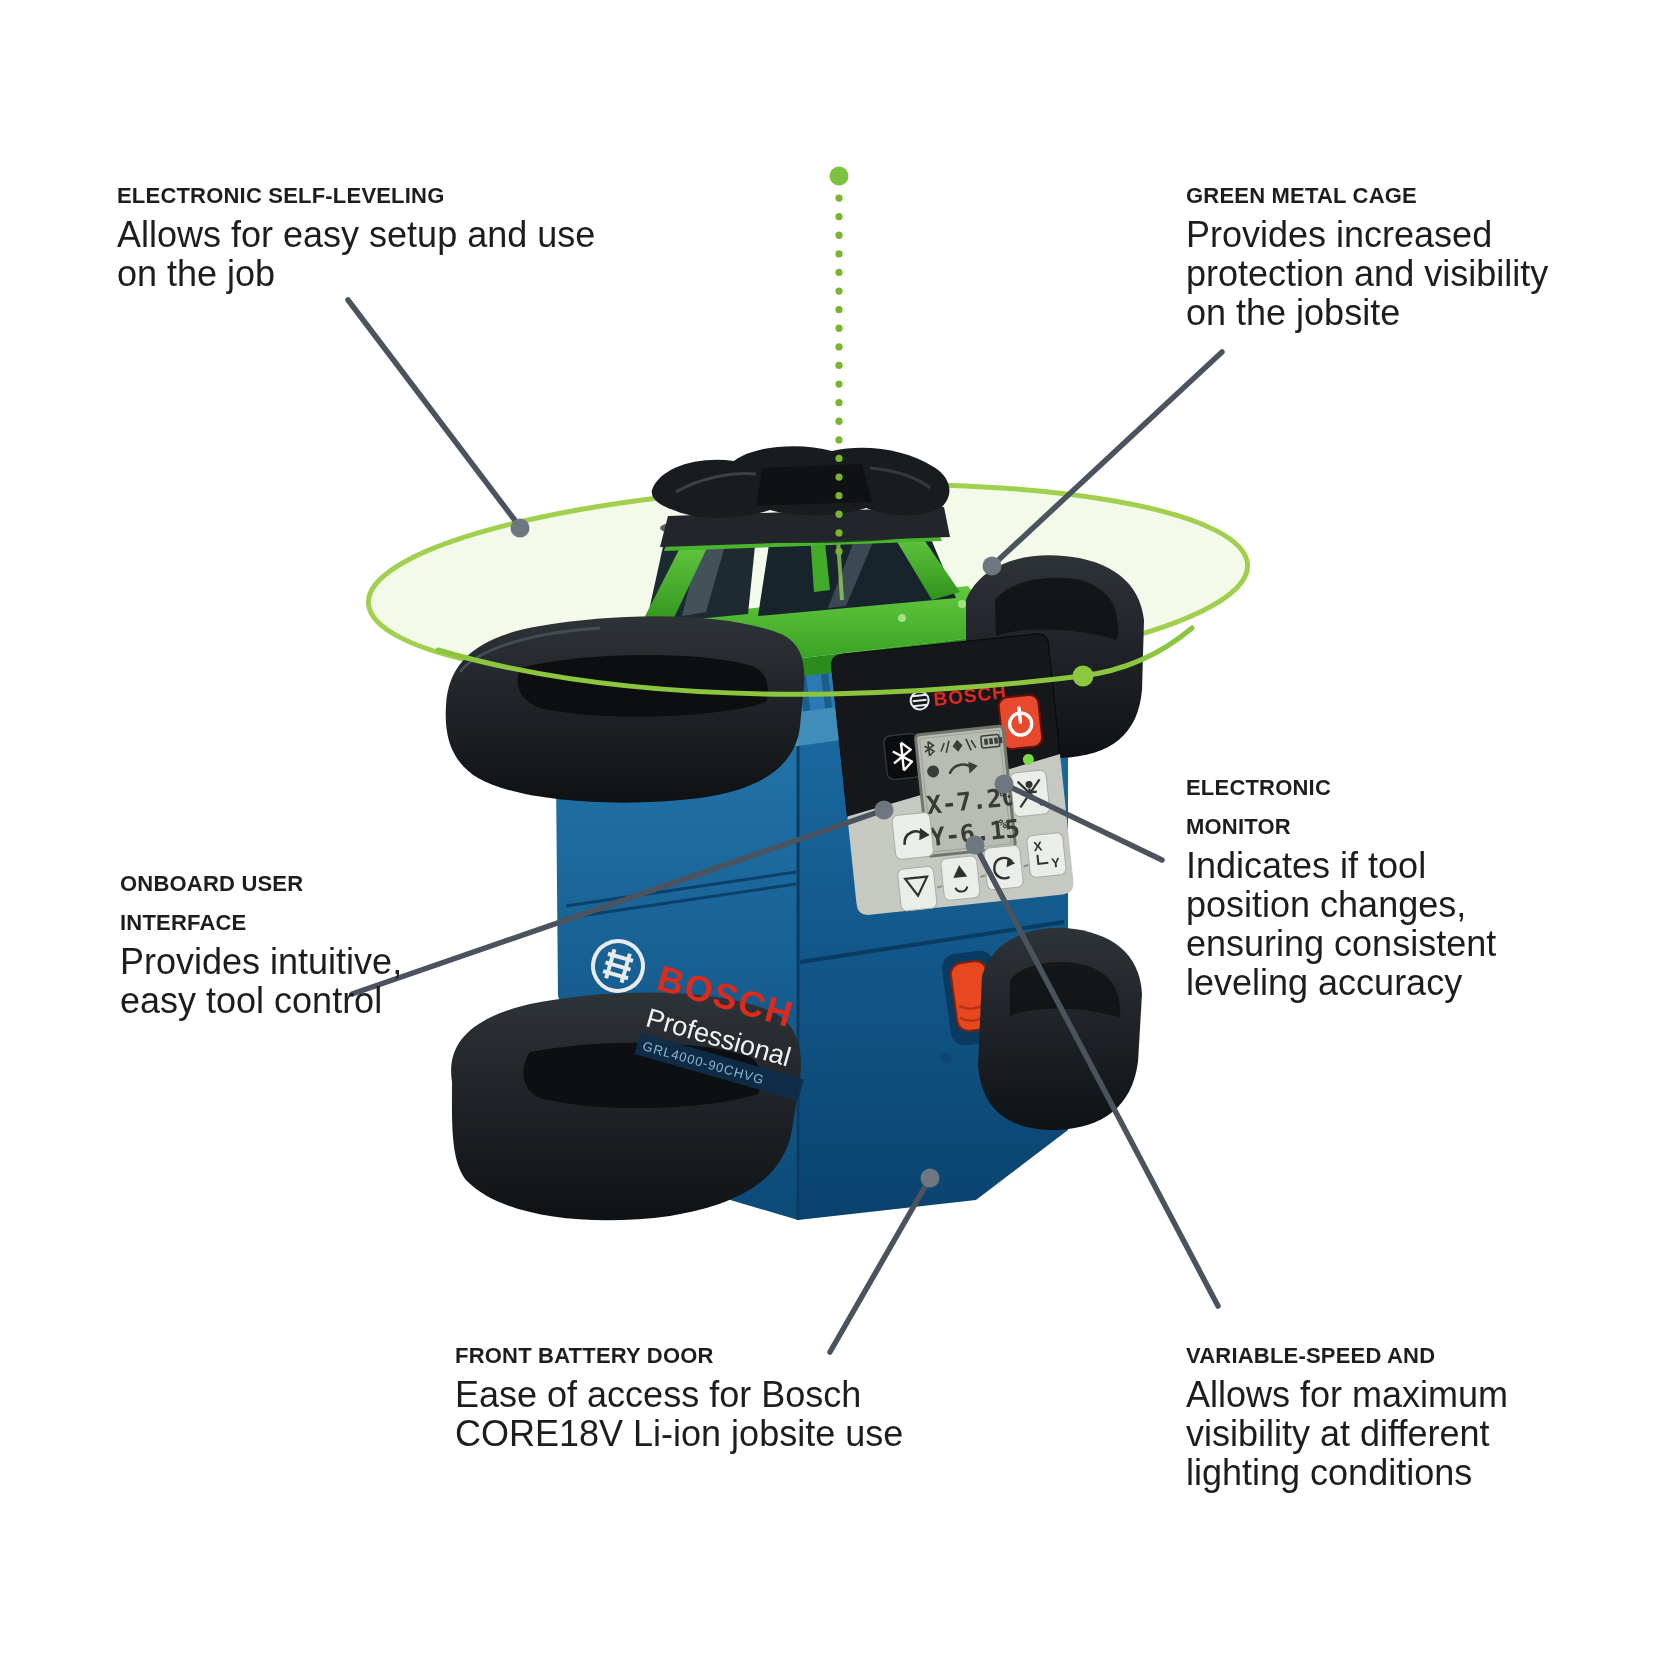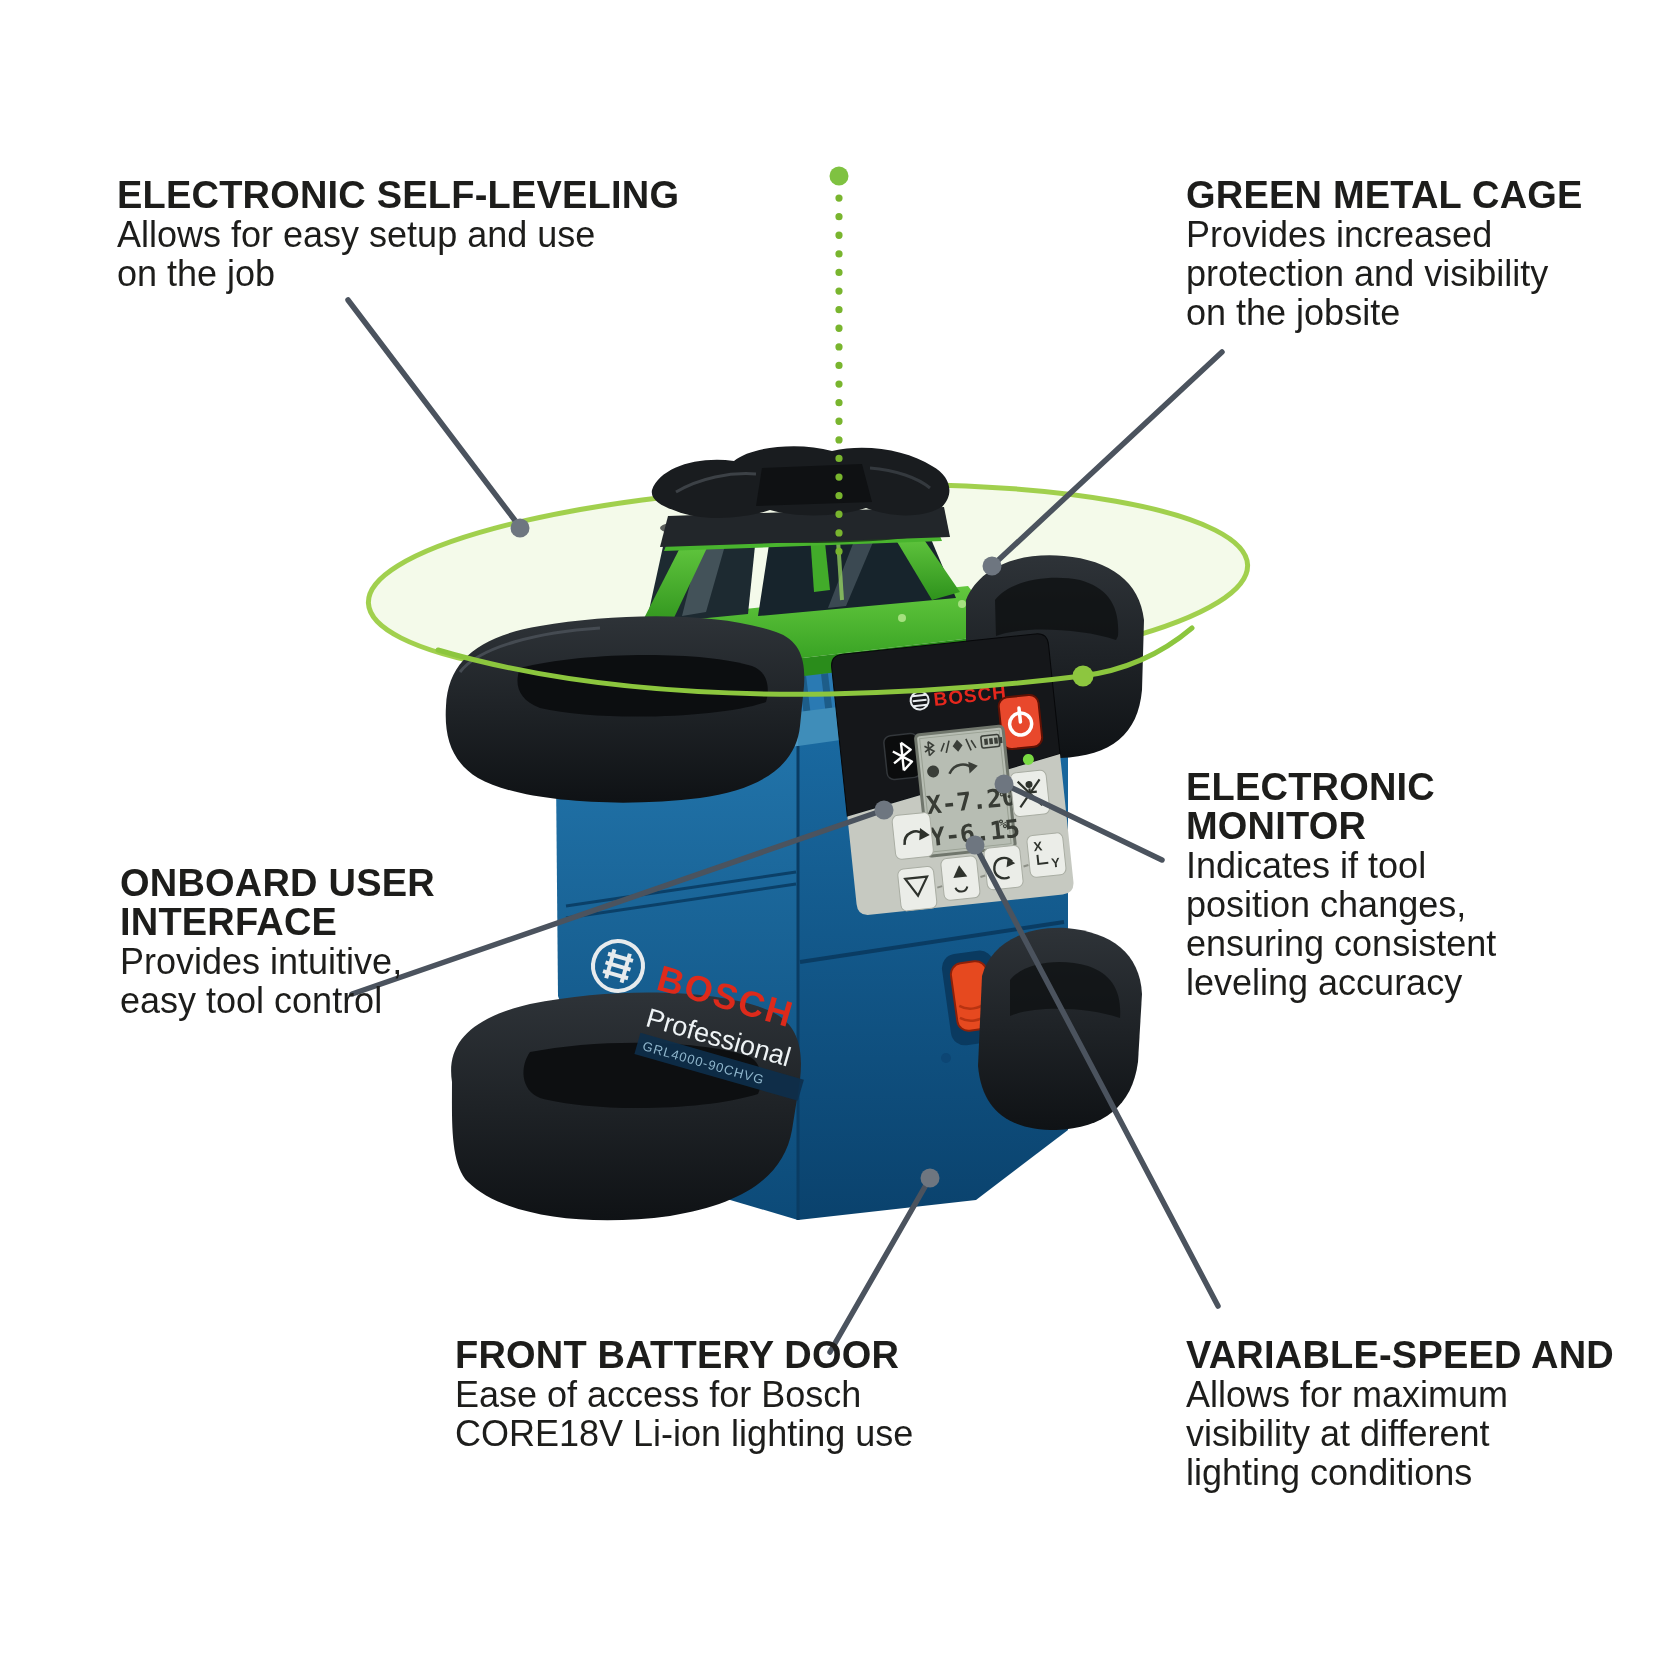--- a/index.html
+++ b/index.html
@@ -1,20 +1,20 @@
 <!DOCTYPE html>
 <html><head>
 <meta charset="utf-8">
 <style>
   html,body{margin:0;padding:0;background:#fff;}
   .stage{position:relative;width:1680px;height:1680px;background:#fff;overflow:hidden;
          font-family:"Liberation Sans",sans-serif;}
   .scene{position:absolute;left:0;top:0;width:1680px;height:1680px;}
   .co{position:absolute;color:#1d1d1b;}
-  .co .h{font-size:38px;font-weight:700;line-height:39px;letter-spacing:.2px;white-space:nowrap;}
+  .co .h{font-size:22px;font-weight:700;line-height:39px;letter-spacing:.2px;white-space:nowrap;}
   .co .b{font-size:36px;font-weight:400;line-height:39px;white-space:nowrap;}
   text{font-family:"Liberation Sans",sans-serif;}
   .lcdtxt{font-family:"DejaVu Sans Mono",monospace;font-weight:700;}
 </style>
 </head>
 <body>
 
 <div class="stage">
 
 <svg class="scene" viewBox="0 0 1680 1680">
@@ -300,21 +300,21 @@
   <div class="h">MONITOR</div>
   <div class="b">Indicates if tool</div>
   <div class="b">position changes,</div>
   <div class="b">ensuring consistent</div>
   <div class="b">leveling accuracy</div>
 </div>
 
 <div class="co" style="left:455px;top:1336px">
   <div class="h">FRONT BATTERY DOOR</div>
   <div class="b">Ease of access for Bosch</div>
-  <div class="b">CORE18V Li-ion lighting use</div>
+  <div class="b">CORE18V Li-ion jobsite use</div>
 </div>
 
 <div class="co" style="left:1186px;top:1336px">
   <div class="h">VARIABLE-SPEED AND</div>
   <div class="b">Allows for maximum</div>
   <div class="b">visibility at different</div>
   <div class="b">lighting conditions</div>
 </div>
 
 </div>

